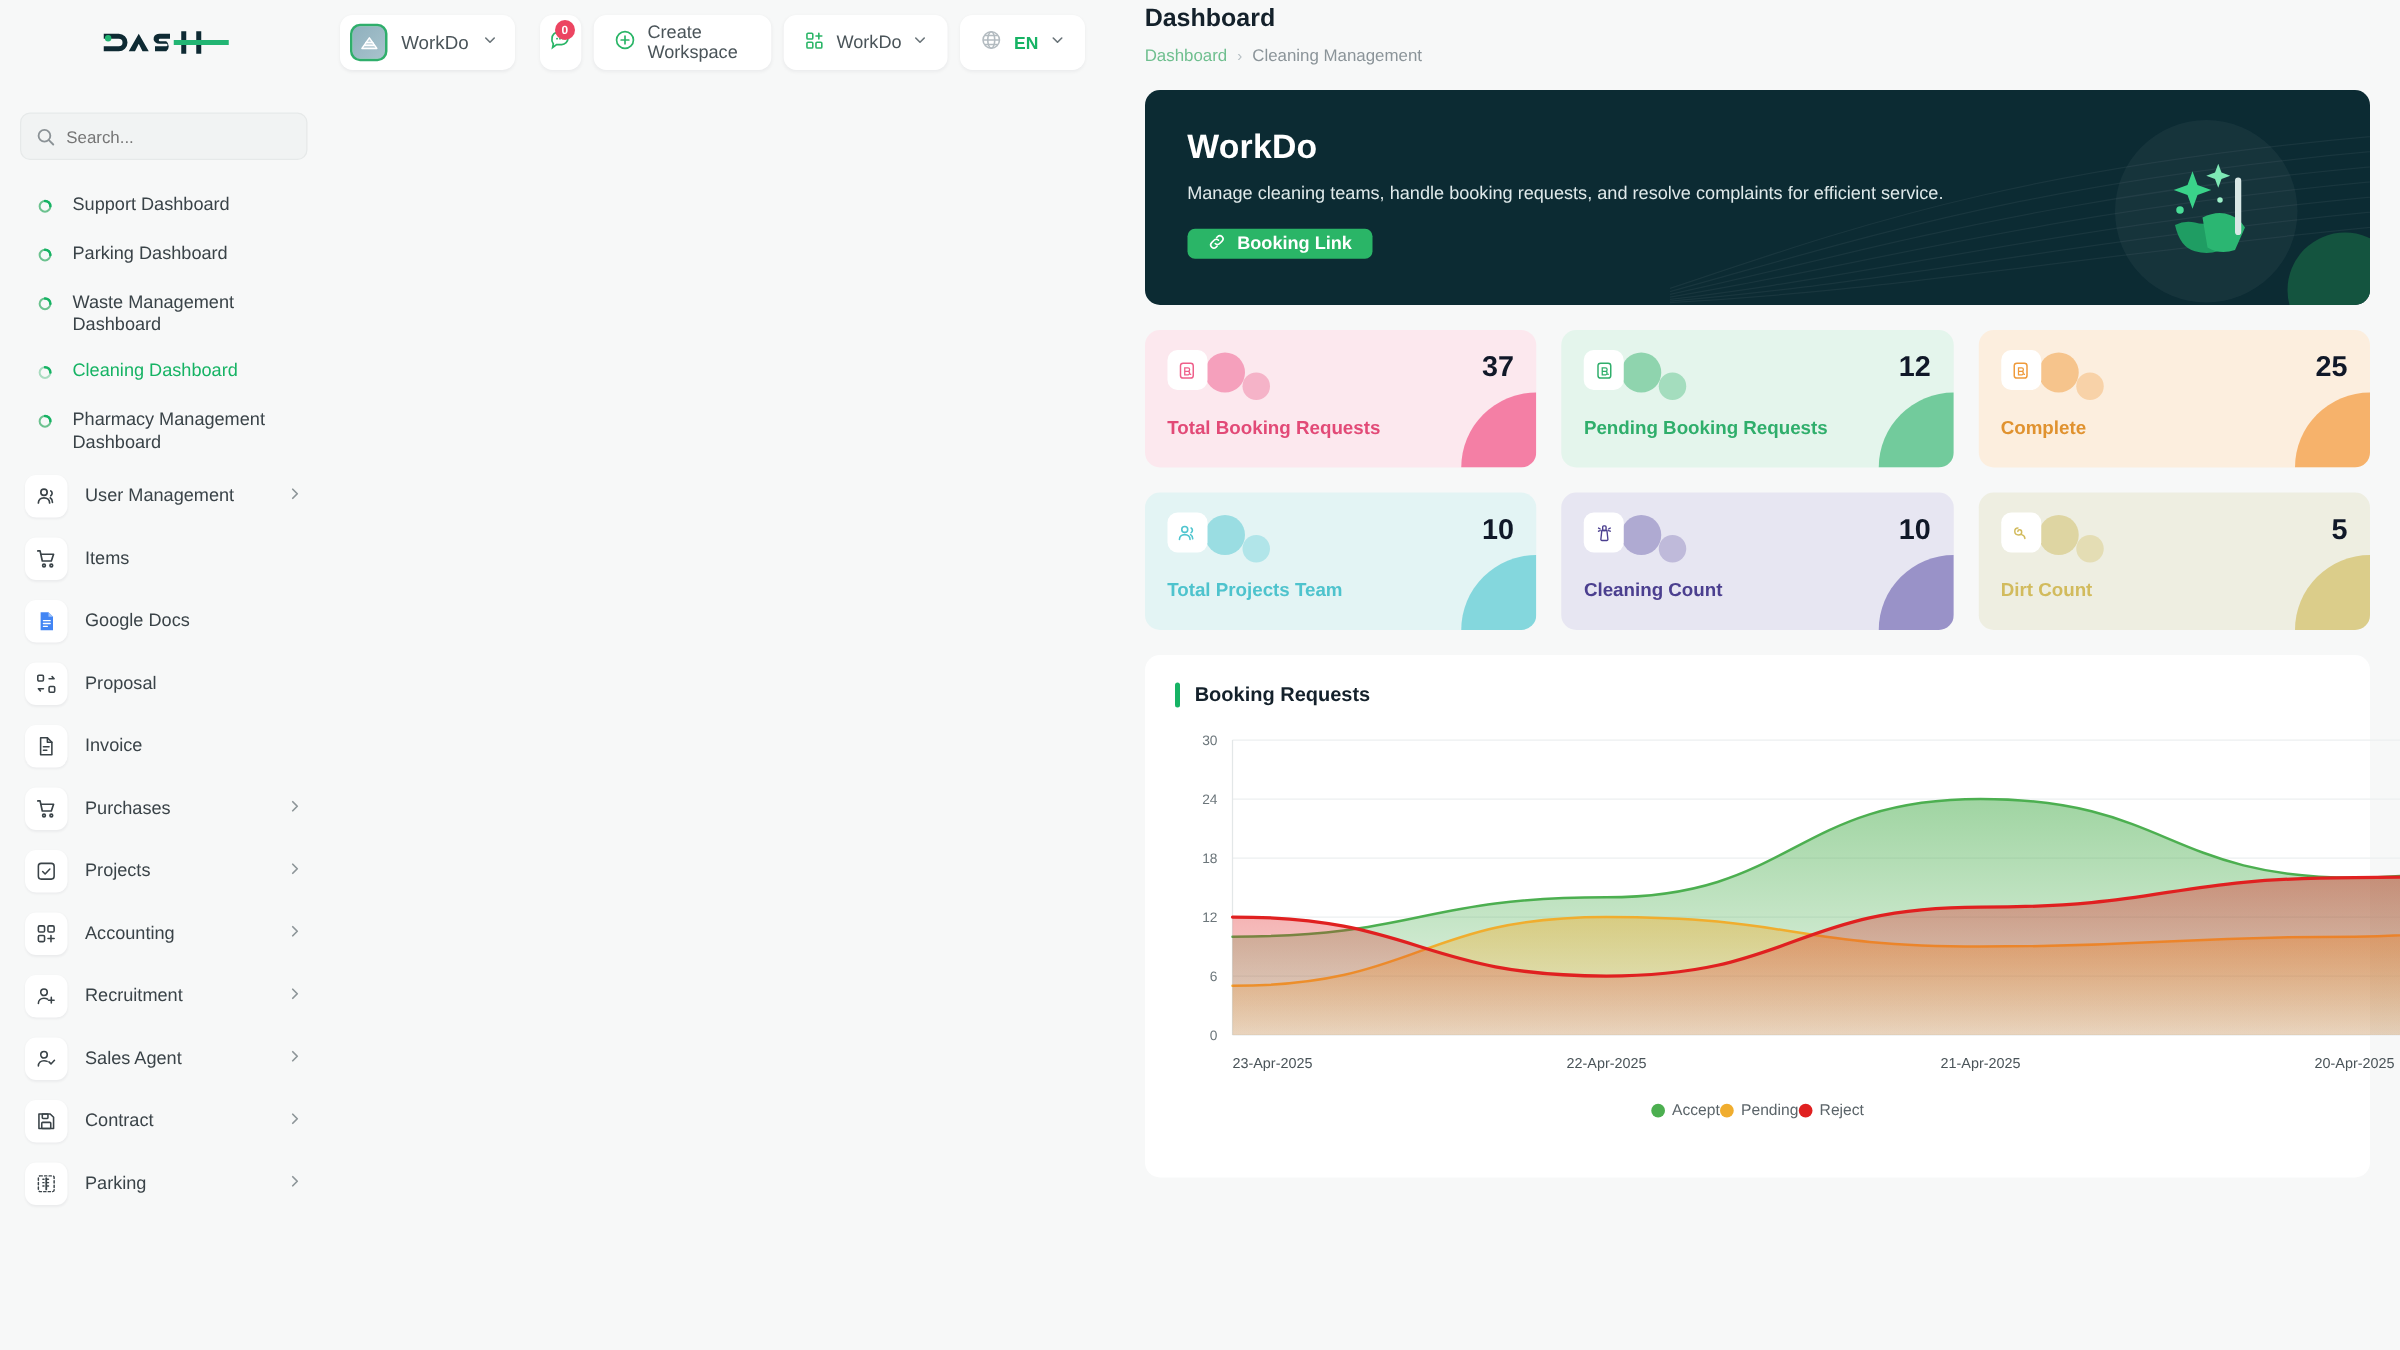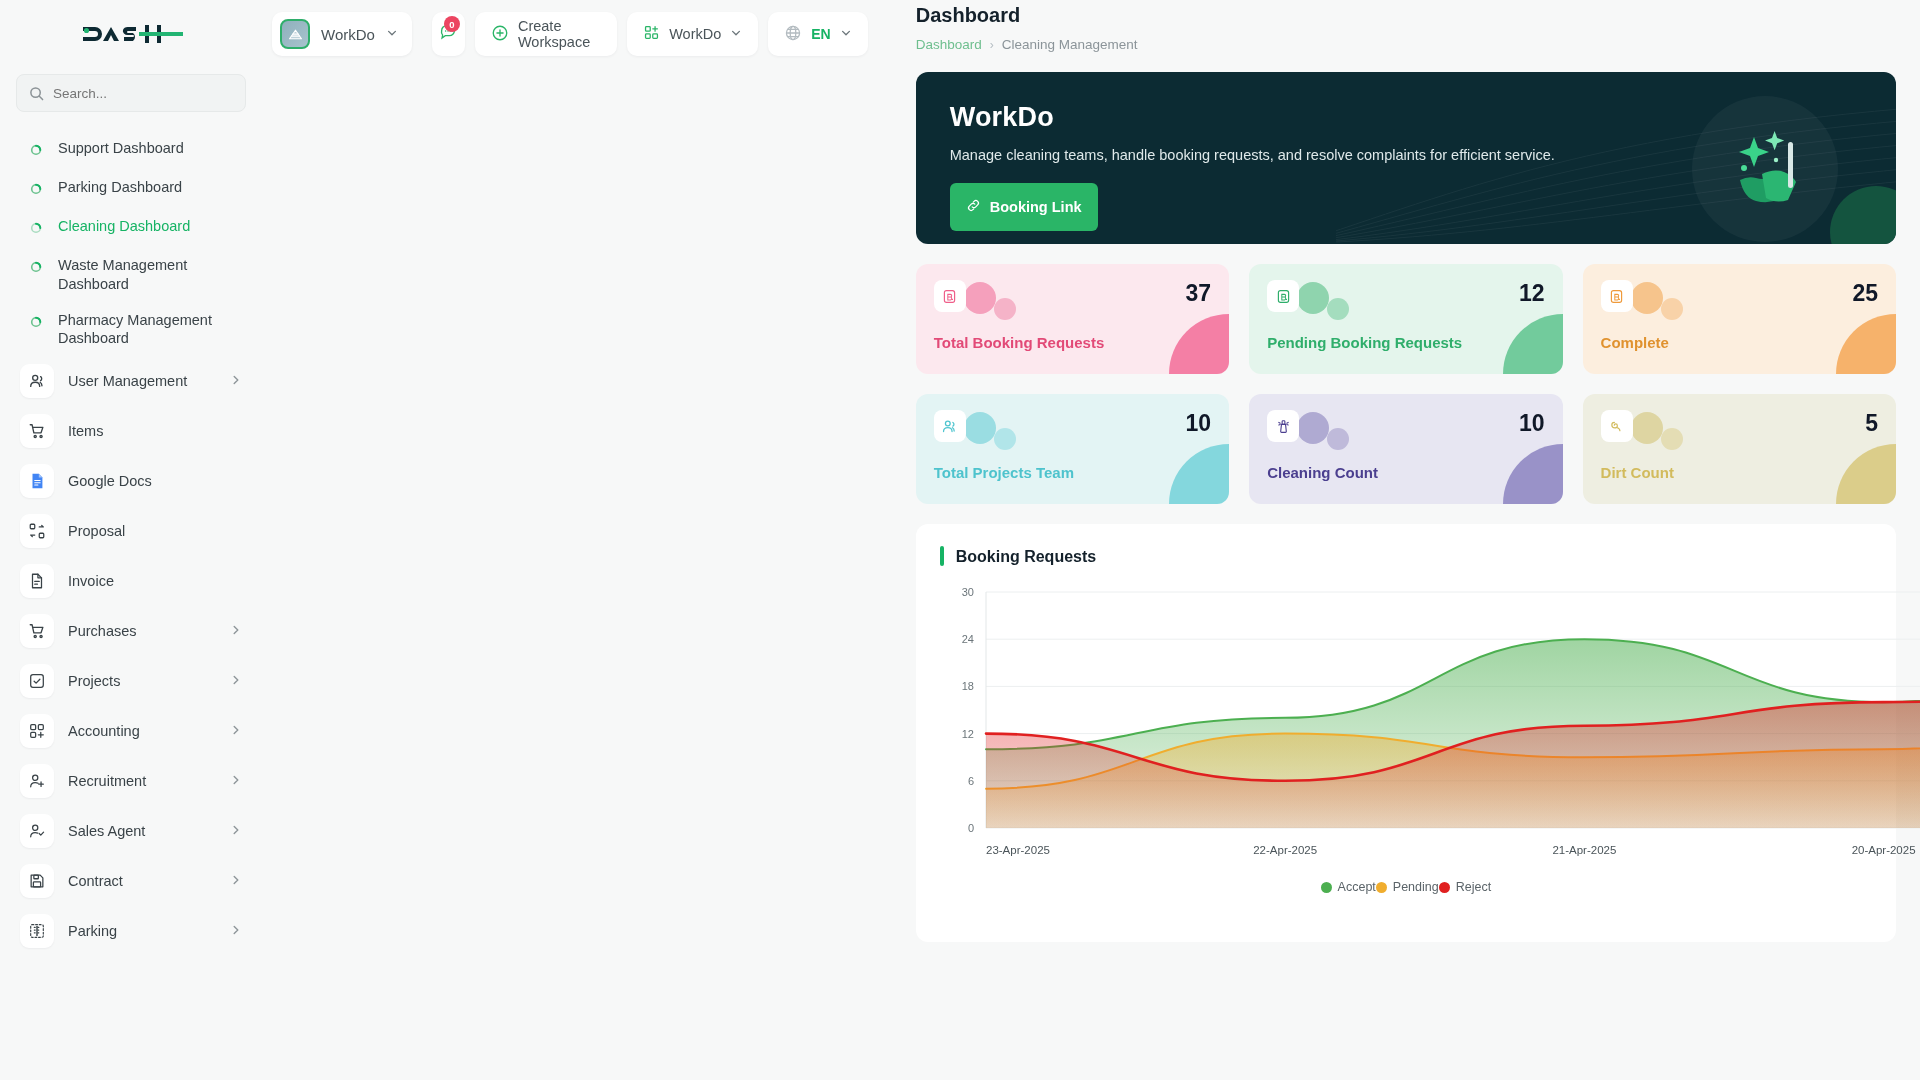--- a/index.html
+++ b/index.html
@@ -15,21 +15,21 @@
 
   
   .sidebar {
     width: 262px; height: 1080px; flex: 0 0 262px;
     background: #f7f8f8;
     position: relative;
     overflow: hidden;
   }
   .logo-wrap { height: 68px; display: flex; align-items: center; justify-content: center; }
   .search-box {
-    margin: 6px 16px 0 16px;
+    margin: 22px 16px 0 16px;
     height: 38px; border-radius: 8px;
     background: #f1f3f3; border: 1px solid #e6e9e9;
     display: flex; align-items: center; gap: 9px; padding: 0 12px;
   }
   .search-box .sicon { flex: 0 0 auto; display:flex; }
   .search-box input {
     border: none; outline: none; background: transparent;
     font-size: 13.5px; color: #8b9296; width: 100%;
     font-family: "Liberation Sans", sans-serif;
   }
@@ -103,21 +103,21 @@
   
   .banner {
     margin-top: 20px; height: 172px; border-radius: 12px;
     background: #0c2b33; position: relative; overflow: hidden;
     padding: 30px 34px;
   }
   .banner h2 { color: #fff; font-size: 27px; letter-spacing: .2px; font-weight: bold; }
   .banner p { color: #dfe9ea; font-size: 14.5px; margin-top: 14px; }
   .bk-btn {
     margin-top: 20px; display: inline-flex; align-items: center; gap: 9px;
-    background: #2ab567; color: #fff; height: 48px; padding: 0 16px;
+    background: #2ab567; color: #fff; height: 24px; padding: 0 16px;
     border-radius: 6px; font-size: 14.5px; cursor: pointer; font-weight: 600;
   }
   .banner-art { position: absolute; right: 0; top: 0; height: 172px; width: 560px; pointer-events:none; }
   .banner-circle {
     position: absolute; right: 58px; top: 24px;
     width: 146px; height: 146px; border-radius: 50%;
     background: rgba(255,255,255,.045);
     display: flex; align-items: center; justify-content: center;
   }
 
@@ -194,33 +194,33 @@
             </svg></span>
         <span>Support Dashboard</span>
       </div>
       <div class="nav-simple">
         <span class="dot-ic"><svg width="12" height="12" viewBox="0 0 12 12">
               <circle cx="6" cy="6" r="4.3" fill="none" stroke="#6cc28f" stroke-width="1.6"></circle>
               <path d="M6 1.7 A4.3 4.3 0 0 1 10.3 6" stroke="#16b364" stroke-width="2" fill="none" stroke-linecap="round"></path>
             </svg></span>
         <span>Parking Dashboard</span>
       </div>
+      <div class="nav-simple">
+        <span class="dot-ic"><svg width="12" height="12" viewBox="0 0 12 12">
+              <circle cx="6" cy="6" r="4.3" fill="none" stroke="#6cc28f" stroke-width="1.6"></circle>
+              <path d="M6 1.7 A4.3 4.3 0 0 1 10.3 6" stroke="#16b364" stroke-width="2" fill="none" stroke-linecap="round"></path>
+            </svg></span>
+        <span>Waste Management Dashboard</span>
+      </div>
       <div class="nav-simple active">
         <span class="dot-ic"><svg width="12" height="12" viewBox="0 0 12 12">
               <circle cx="6" cy="6" r="4.3" fill="none" stroke="#a9dcc0" stroke-width="1.6"></circle>
               <path d="M6 1.7 A4.3 4.3 0 0 1 10.3 6" stroke="#16b364" stroke-width="2" fill="none" stroke-linecap="round"></path>
             </svg></span>
         <span>Cleaning Dashboard</span>
-      </div>
-      <div class="nav-simple">
-        <span class="dot-ic"><svg width="12" height="12" viewBox="0 0 12 12">
-              <circle cx="6" cy="6" r="4.3" fill="none" stroke="#6cc28f" stroke-width="1.6"></circle>
-              <path d="M6 1.7 A4.3 4.3 0 0 1 10.3 6" stroke="#16b364" stroke-width="2" fill="none" stroke-linecap="round"></path>
-            </svg></span>
-        <span>Waste Management Dashboard</span>
       </div>
       <div class="nav-simple">
         <span class="dot-ic"><svg width="12" height="12" viewBox="0 0 12 12">
               <circle cx="6" cy="6" r="4.3" fill="none" stroke="#6cc28f" stroke-width="1.6"></circle>
               <path d="M6 1.7 A4.3 4.3 0 0 1 10.3 6" stroke="#16b364" stroke-width="2" fill="none" stroke-linecap="round"></path>
             </svg></span>
         <span>Pharmacy Management Dashboard</span>
       </div>
 
       <div class="nav-row">

